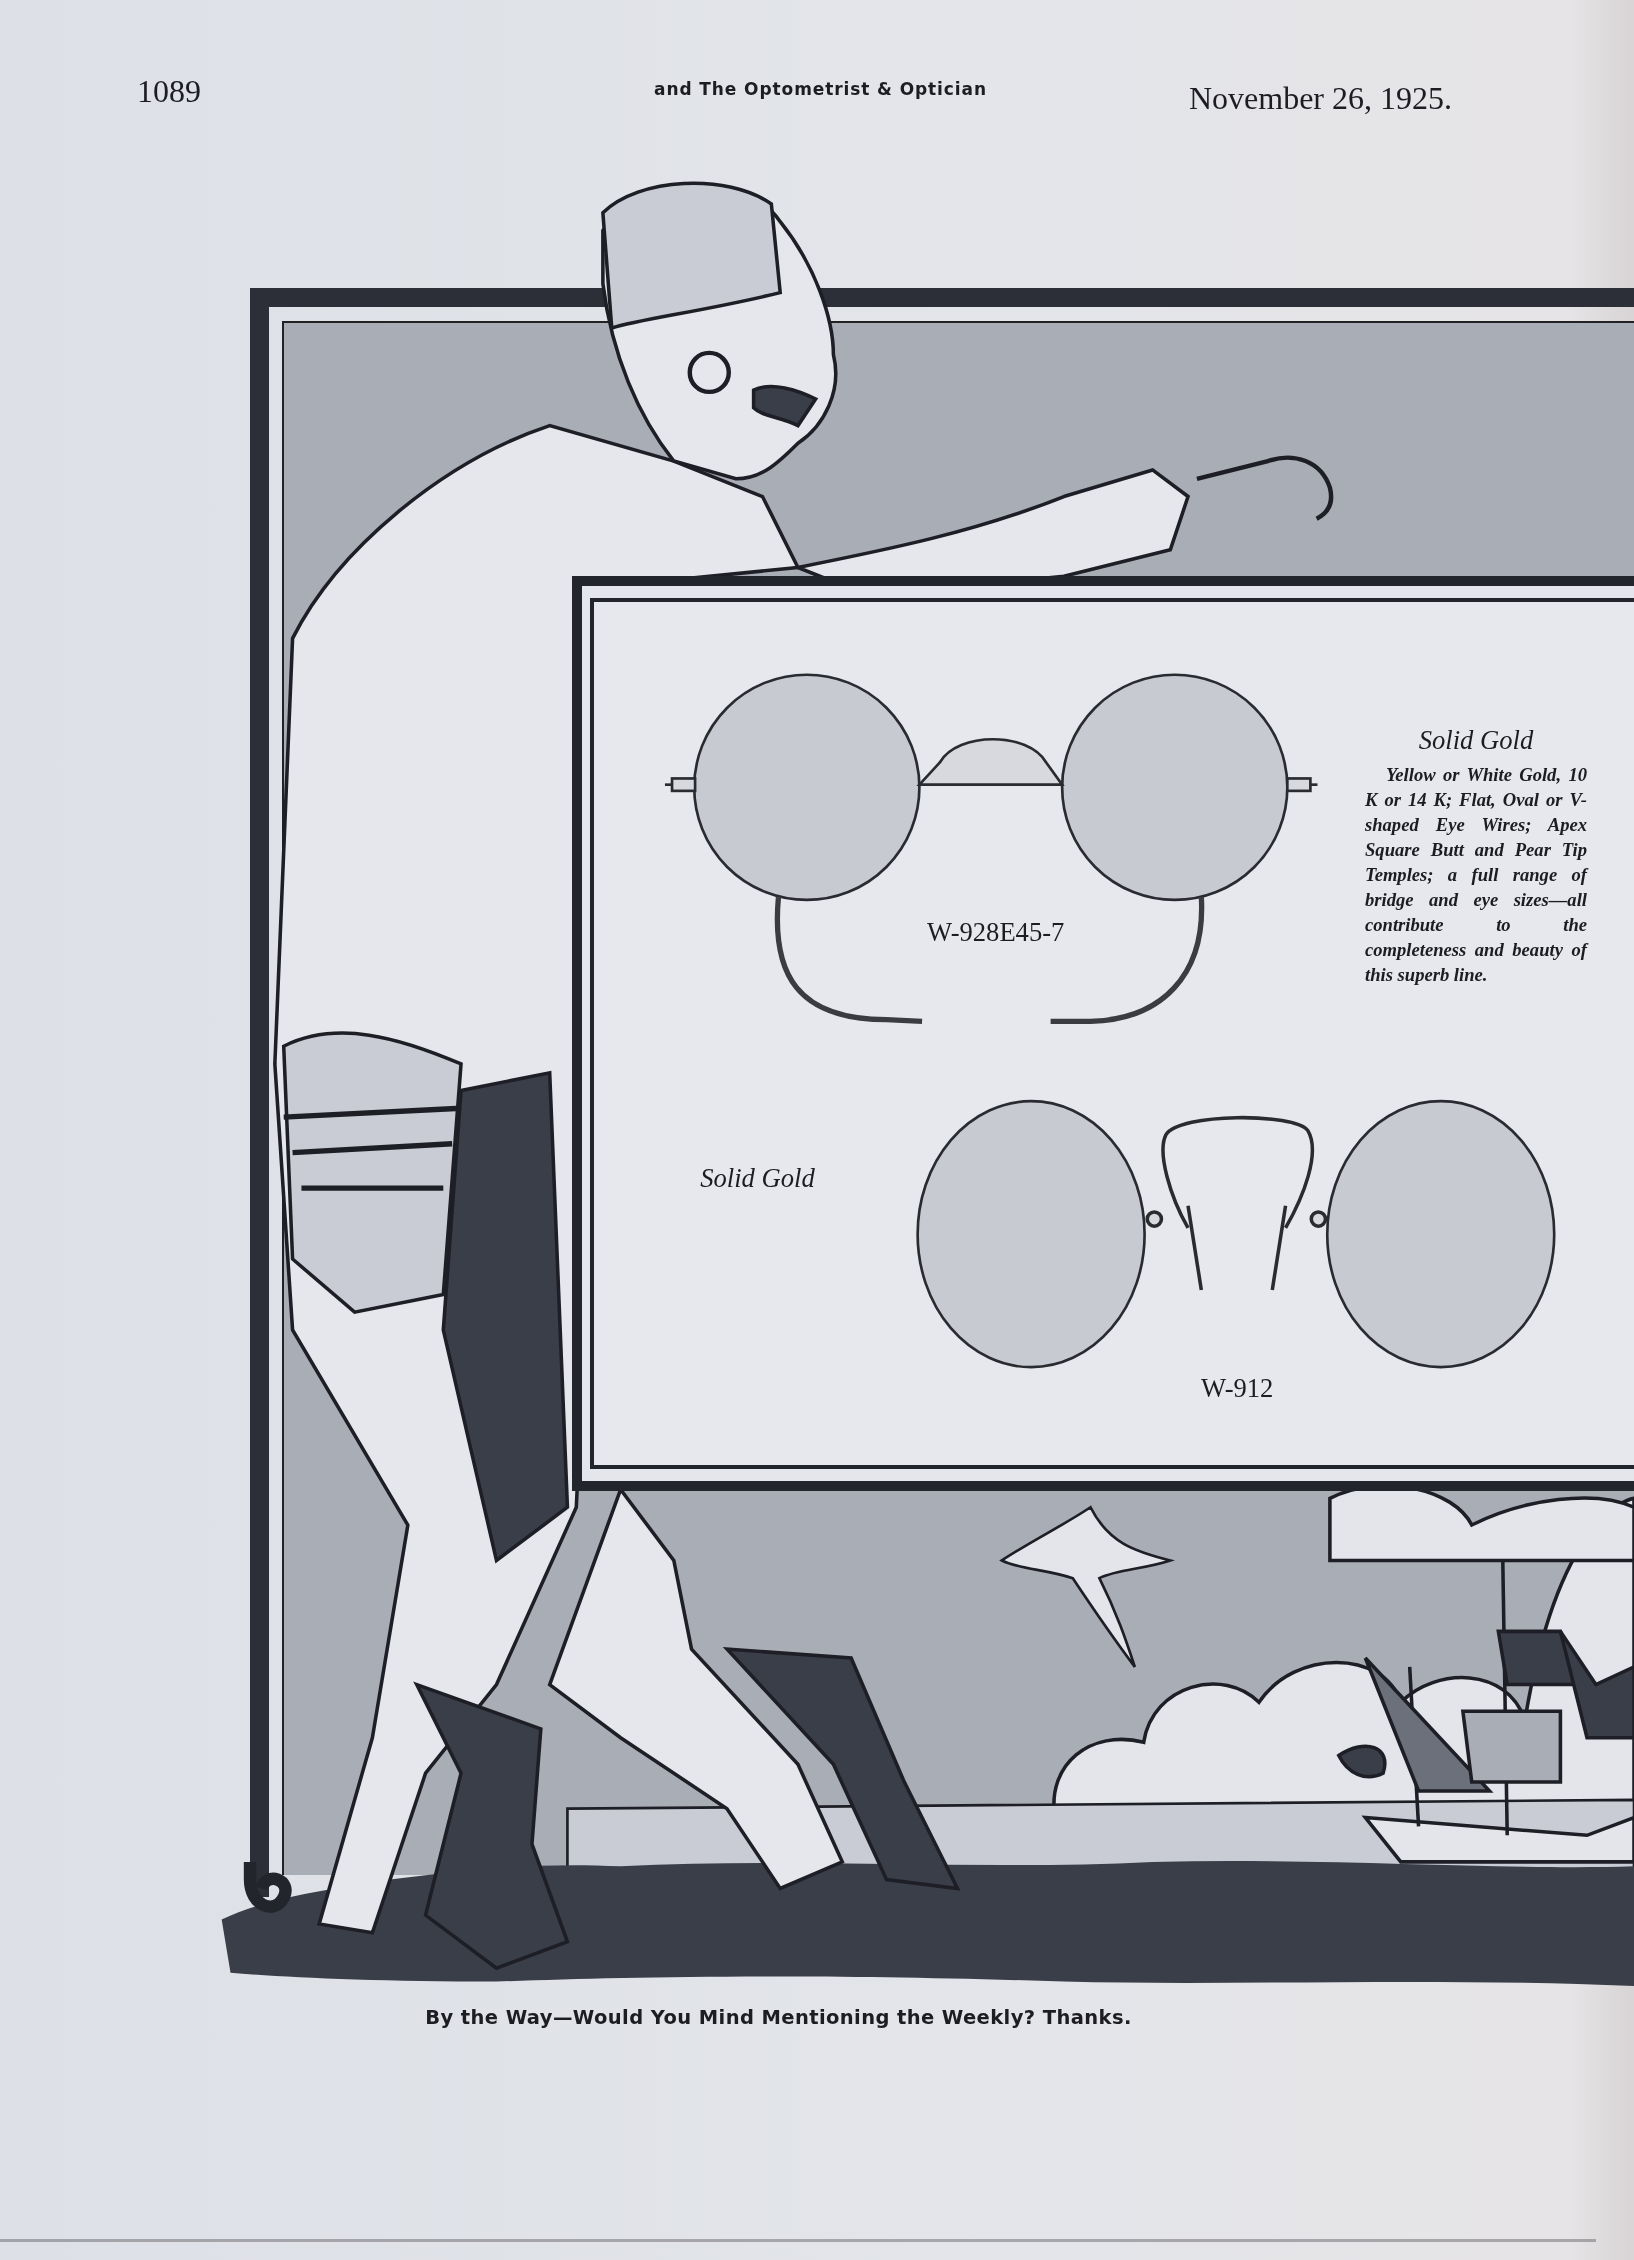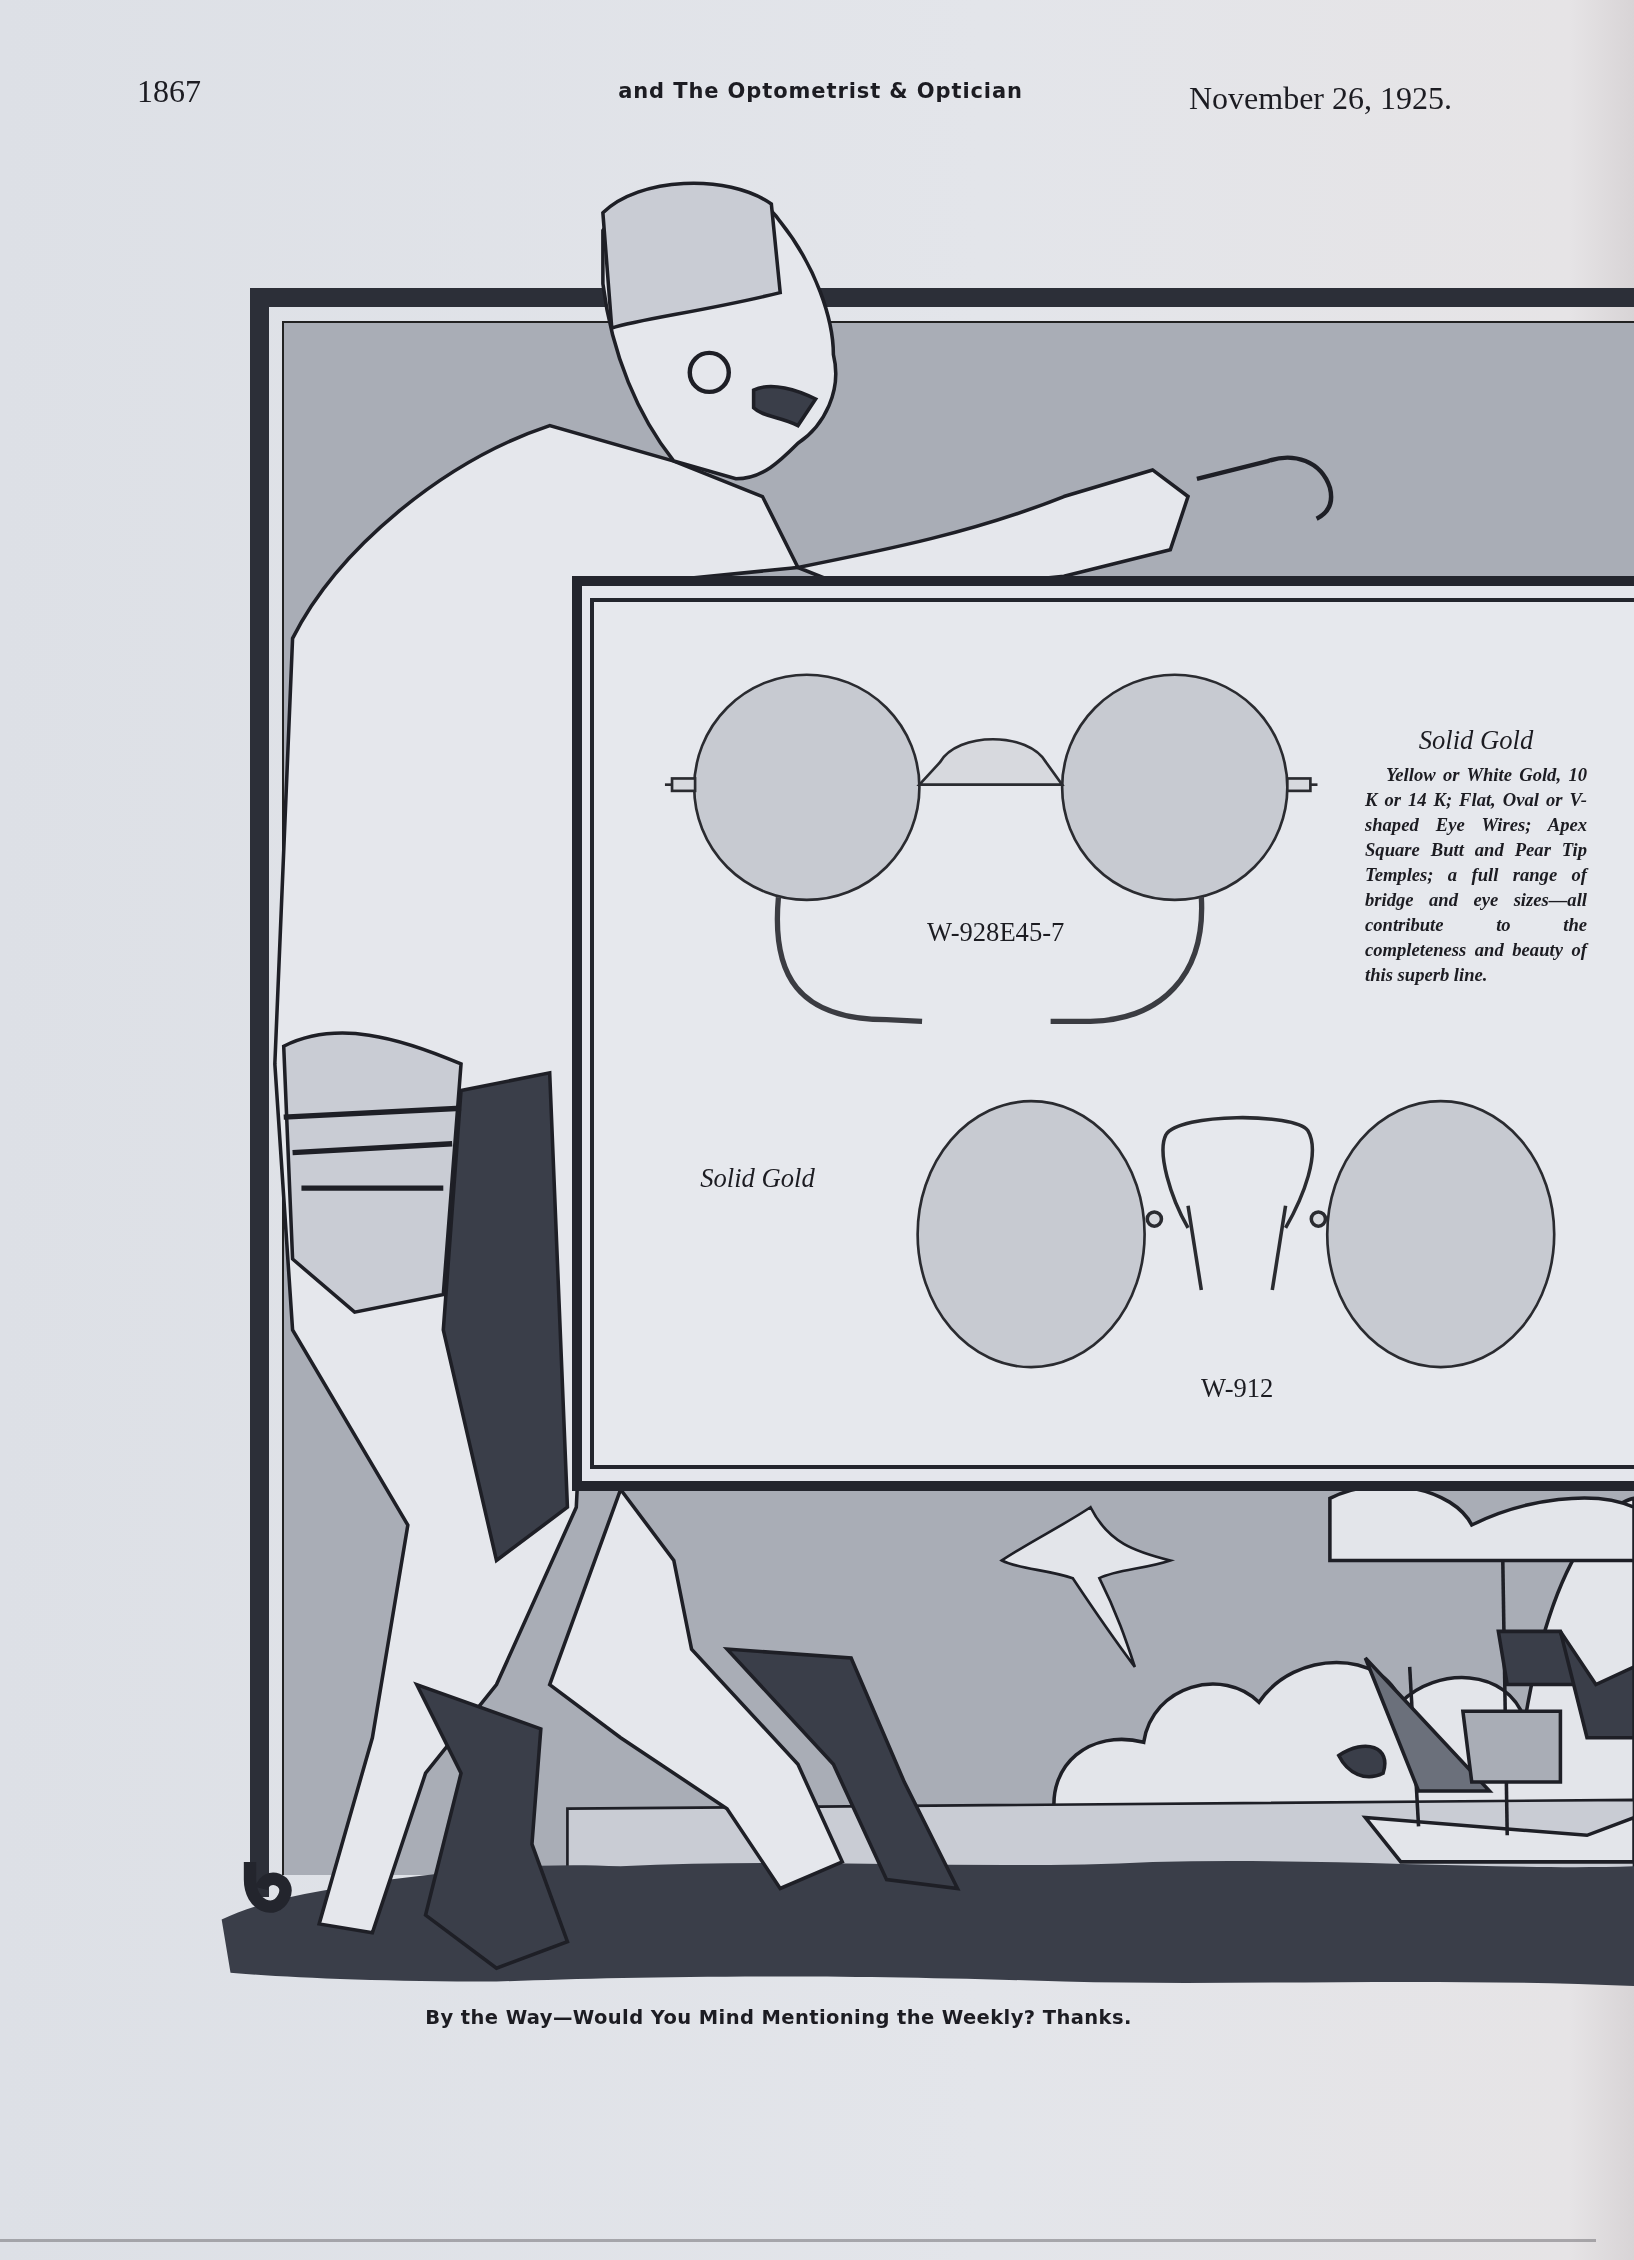--- a/index.html
+++ b/index.html
@@ -17,21 +17,21 @@
     position: absolute; left: 137px; top: 73px; font-size: 32px;
     font-family: "Liberation Serif", serif;
   }
   .header-title {
     position: absolute; left: 497px; width: 647px; top: 74px; text-align: center;
   }
   .header-title .main {
     font-family: "DejaVu Sans Mono", monospace; font-weight: bold; font-size: 27.5px; letter-spacing: 1.8px;
   }
   .header-title .sub {
-    font-family: "DejaVu Sans", sans-serif; font-weight: bold; font-size: 21px; margin-top: 5.3px; letter-spacing: 0.9px;
+    font-family: "DejaVu Sans", sans-serif; font-weight: bold; font-size: 17px; margin-top: 5.3px; letter-spacing: 0.9px;
   }
   .header-date {
     position: absolute; right: 182px; top: 80px; font-size: 32px;
   }
   
   .frame-outer {
     position: absolute; left: 250px; top: 288px; width: 1419px; height: 1609px;
     border-left: 19.5px solid #2c2f38; border-top: 19.5px solid #2c2f38;
     box-sizing: border-box;
   }
@@ -69,21 +69,21 @@
   }
   .bottom-line {
     position: absolute; left: 0; top: 2239px; width: 1596px; height: 2.7px; background: #7d7b80; opacity: 0.6;
   }
 </style>
 </head>
 <body>
 
 <div class="page-shade"></div>
 
-<div class="header-num">1867</div>
+<div class="header-num">1089</div>
 <div class="header-title">
   <div class="sub">and The Optometrist &amp; Optician</div>
 </div>
 <div class="header-date">November 26, 1925.</div>
 
 <div class="frame-outer"></div>
 <div class="sky"></div>
 
 <svg class="illus-svg" width="1634" height="2260" viewBox="0 0 1843 2549">
 

